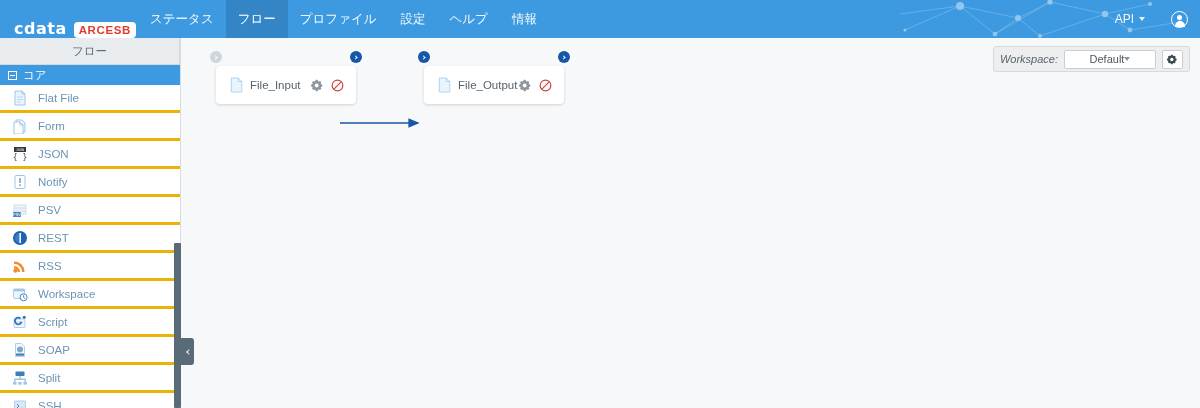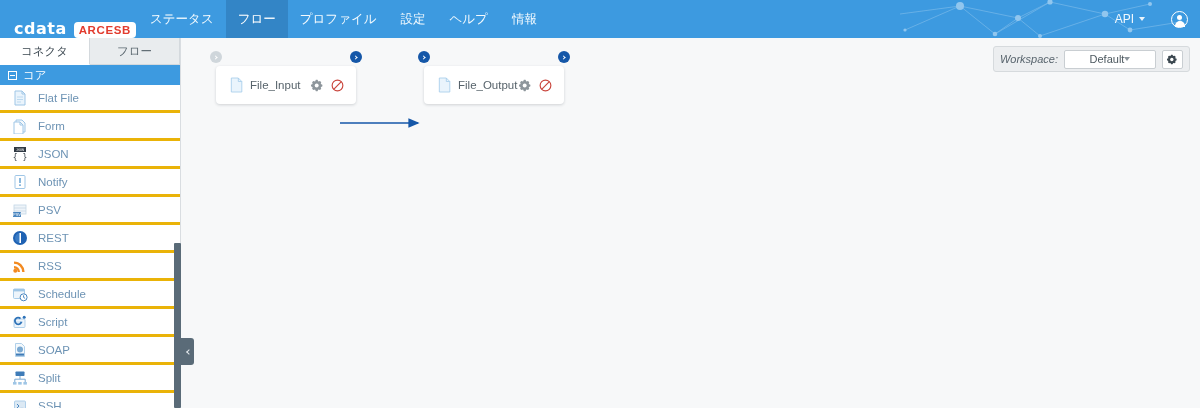--- a/index.html
+++ b/index.html
@@ -192,21 +192,20 @@
       </div>
       <div class="avatar-btn">
           <i></i>
           <b></b>
         </div>
     </div>
   </div>
 
   <div class="sidebar">
     <div class="side-tabs">
-      <div class="side-tab active">コネクタ</div>
       <div class="side-tab">フロー</div>
     </div>
 
     <div class="group-head">
       <span class="group-toggle"></span>
       <span>コア</span>
     </div>
 
     <div class="conn-list">
 
@@ -278,21 +277,21 @@
         <span class="conn-label">RSS</span>
       </div>
 
       <div class="conn-item">
         <svg class="conn-ico" viewBox="0 0 16 16">
           <rect x="1.5" y="3" width="11" height="9.5" rx="1" fill="#eef5fb" stroke="#9fc6e6" stroke-width="0.9"></rect>
           <rect x="1.5" y="3" width="11" height="2.4" fill="#9fc6e6"></rect>
           <circle cx="11.6" cy="11.3" r="3.5" fill="#ffffff" stroke="#4a86c0" stroke-width="1"></circle>
           <path d="M11.6 9.3v2.1l1.5 1" fill="none" stroke="#4a86c0" stroke-width="1"></path>
         </svg>
-        <span class="conn-label">Schedule</span>
+        <span class="conn-label">Workspace</span>
       </div>
 
       <div class="conn-item">
         <svg class="conn-ico" viewBox="0 0 16 16">
           <rect x="2" y="5" width="11" height="8.5" rx="1" fill="#eef5fb" stroke="#a8cbe8" stroke-width="0.9"></rect>
           <g stroke="#bcd9ef" stroke-width="0.9">
               <path d="M4 8h7M4 10.3h5"></path>
             </g>
           <path d="M8.5 4.6a3.3 3.3 0 10.9 3.2" fill="none" stroke="#2d72b8" stroke-width="1.8"></path>
           <circle cx="12.2" cy="3.2" r="1.5" fill="#2d72b8"></circle>

